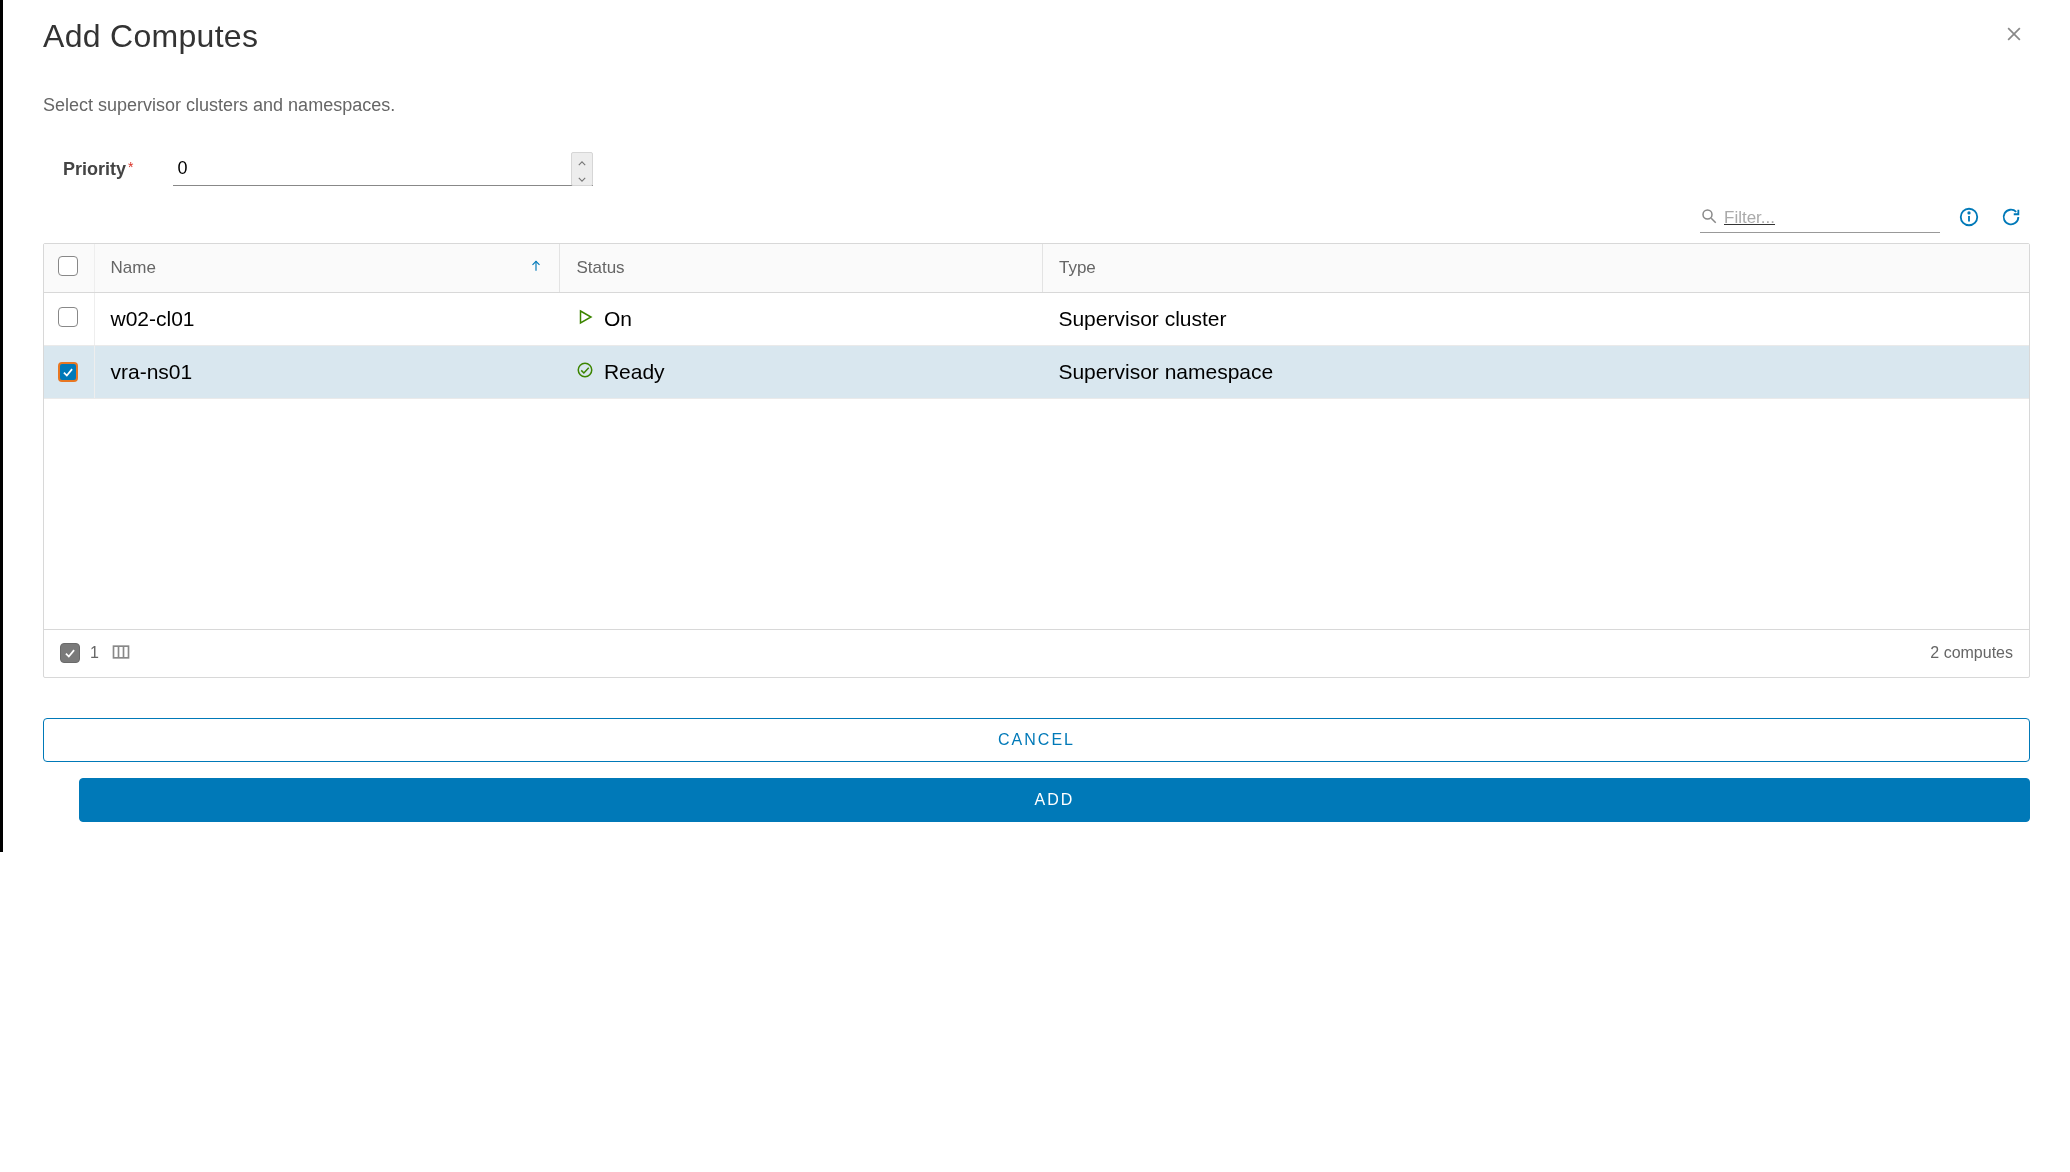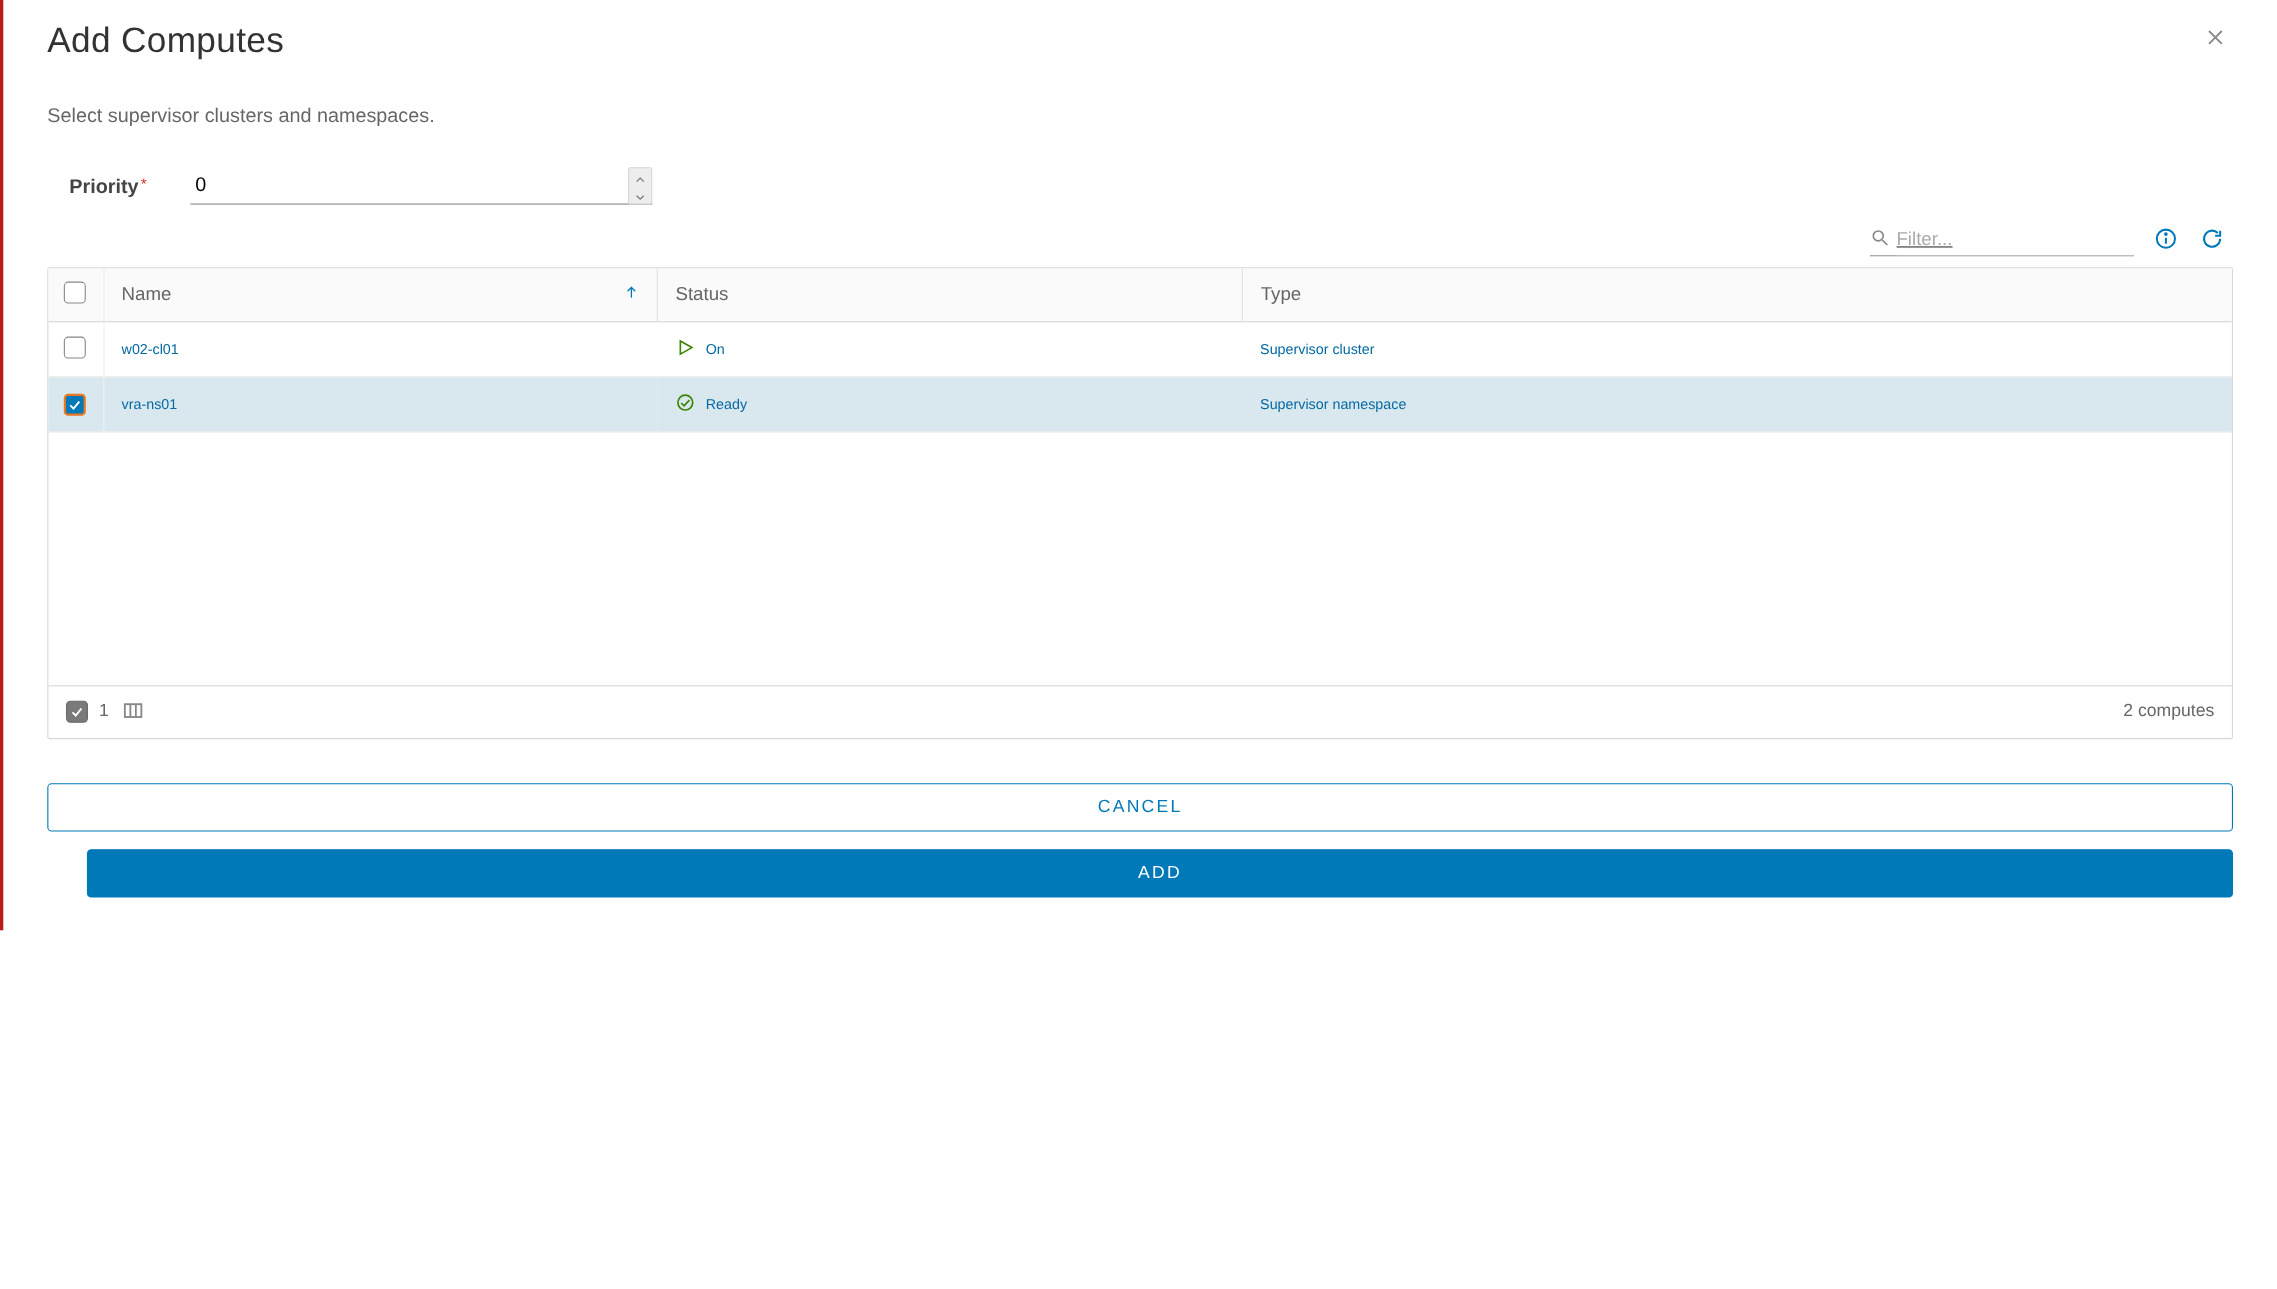--- a/index.html
+++ b/index.html
@@ -5,21 +5,21 @@
   * { box-sizing: border-box; }
   body {
     margin: 0;
     font-family: "Metropolis", "Helvetica Neue", Arial, sans-serif;
     background: #fff;
     color: #333;
   }
   .dialog {
     padding: 18px 40px 30px 40px;
     position: relative;
-    border-left: 3px solid #b91c1c;
+    border-left: 3px solid #000000;
   }
   .dialog-header {
     display: flex;
     justify-content: space-between;
     align-items: flex-start;
     margin-bottom: 40px;
   }
   .dialog-title {
     font-size: 32px;
     font-weight: 300;
@@ -146,22 +146,22 @@
   }
   .data-table thead th.check-col { width: 50px; padding: 10px 14px; border-right: 1px solid #eee;}
   .col-sep { border-left: 1px solid #e3e3e3; margin-left: 29px; }
   .sort-arrow {
     float: right;
     color: #0079b8;
   }
   .sort-arrow svg { width: 14px; height: 14px; }
   .data-table tbody td {
     padding: 14px 16px;
-    font-size: 13px;
-    color: #0369a1;
+    font-size: 21px;
+    color: #000000;
     border-bottom: 1px solid #eaeaea;
     vertical-align: middle;
   }
   .data-table tbody td.check-col { width: 50px; padding: 10px 14px; border-right: 1px solid #eee;}
   tr.selected td { background: #d9e7ef; }
   .cbx {
     width: 20px; height: 20px;
     border: 1px solid #888;
     border-radius: 4px;
     display: inline-flex;

